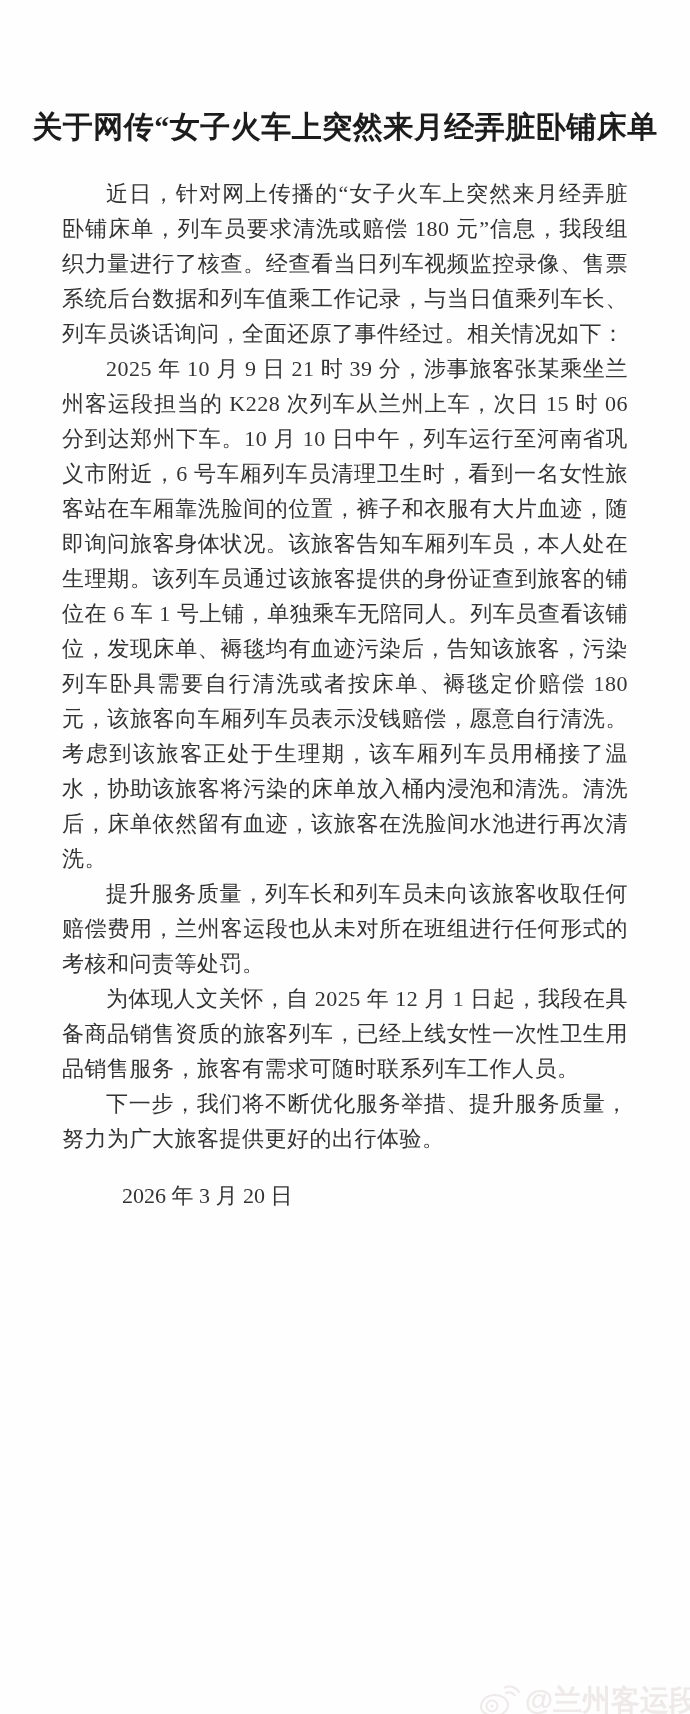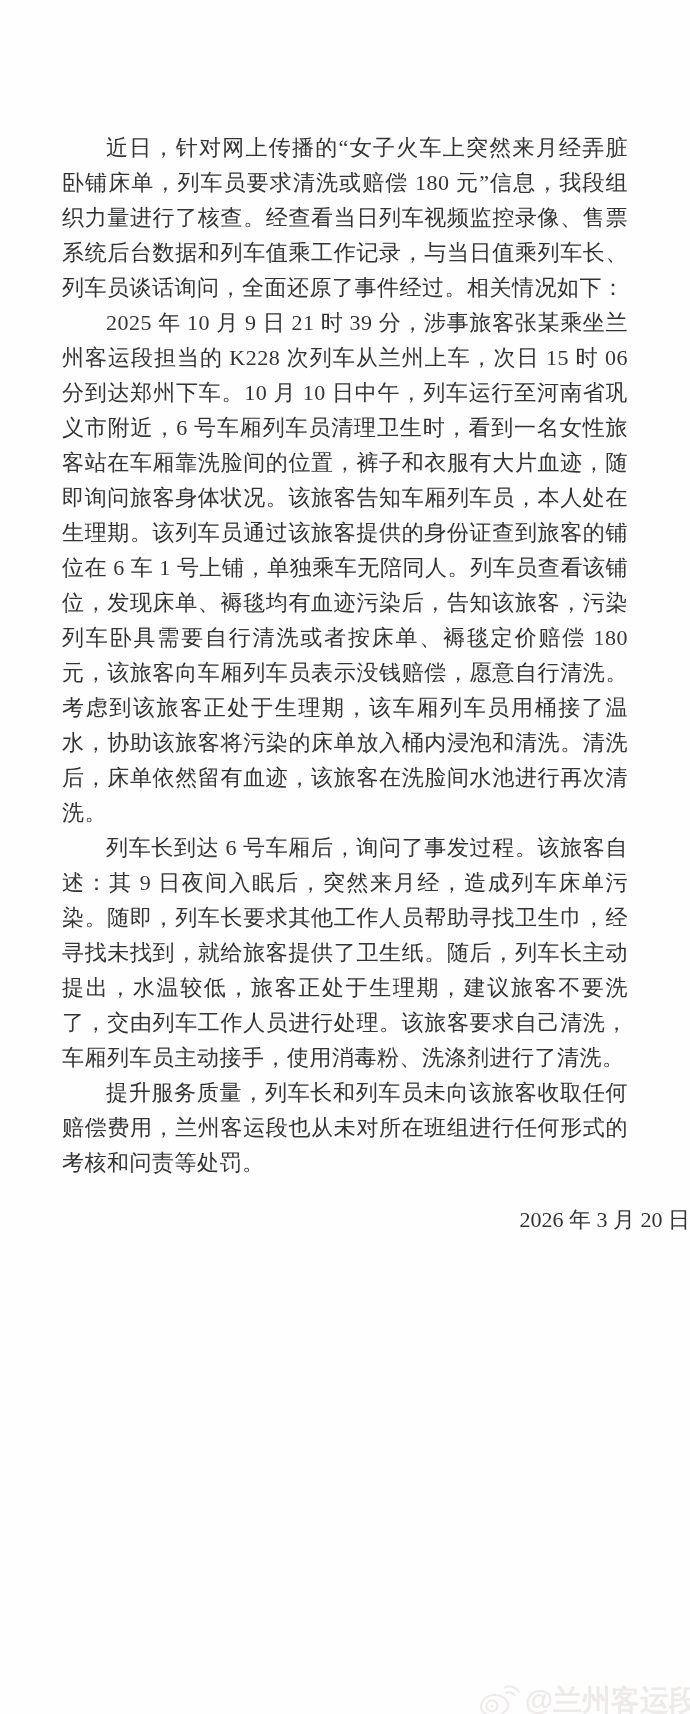--- a/index.html
+++ b/index.html
@@ -32,21 +32,21 @@
     font-size: 22px;
     line-height: 35px;
     text-align: justify;
     text-indent: 2em;
     color: #333333;
     letter-spacing: 0.5px;
   }
   .doc-date {
     margin-top: 22px;
     padding-left: 122px;
-    text-align: right;
+    text-align: left;
     font-size: 22px;
     line-height: 35px;
     color: #333333;
   }
   .watermark {
     position: absolute;
     right: -8px;
     bottom: -7px;
     display: flex;
     align-items: center;
@@ -59,27 +59,29 @@
     user-select: none;
   }
   .wm-icon { display: inline-flex; align-items: flex-end; }
 </style>
 </head>
 <body>
 
 <div class="page">
 
   <h1 class="title">
+    <span class="title-line">关于网传“女子火车上突然来月经弄脏卧铺床单</span>
   </h1>
 
   <div class="doc-body">
     <p>近日，针对网上传播的“女子火车上突然来月经弄脏卧铺床单，列车员要求清洗或赔偿 180 元”信息，我段组织力量进行了核查。经查看当日列车视频监控录像、售票系统后台数据和列车值乘工作记录，与当日值乘列车长、列车员谈话询问，全面还原了事件经过。相关情况如下：</p>
     <p>2025 年 10 月 9 日 21 时 39 分，涉事旅客张某乘坐兰州客运段担当的 K228 次列车从兰州上车，次日 15 时 06 分到达郑州下车。10 月 10 日中午，列车运行至河南省巩义市附近，6 号车厢列车员清理卫生时，看到一名女性旅客站在车厢靠洗脸间的位置，裤子和衣服有大片血迹，随即询问旅客身体状况。该旅客告知车厢列车员，本人处在生理期。该列车员通过该旅客提供的身份证查到旅客的铺位在 6 车 1 号上铺，单独乘车无陪同人。列车员查看该铺位，发现床单、褥毯均有血迹污染后，告知该旅客，污染列车卧具需要自行清洗或者按床单、褥毯定价赔偿 180 元，该旅客向车厢列车员表示没钱赔偿，愿意自行清洗。考虑到该旅客正处于生理期，该车厢列车员用桶接了温水，协助该旅客将污染的床单放入桶内浸泡和清洗。清洗后，床单依然留有血迹，该旅客在洗脸间水池进行再次清洗。</p>
-    <p>列车长到达 6 号车厢后，询问了事发过程。该旅客自述：其 9 日夜间入眠后，突然来月经，造成列车床单污染。随即，列车长要求其他工作人员帮助寻找卫生巾，经寻找未找到，就给旅客提供了卫生纸。随后，列车长主动提出，水温较低，旅客正处于生理期，建议旅客不要洗了，交由列车工作人员进行处理。该旅客要求自己清洗，车厢列车员主动接手，使用消毒粉、洗涤剂进行了清洗。</p>
     <p>提升服务质量，列车长和列车员未向该旅客收取任何赔偿费用，兰州客运段也从未对所在班组进行任何形式的考核和问责等处罚。</p>
+    <p>为体现人文关怀，自 2025 年 12 月 1 日起，我段在具备商品销售资质的旅客列车，已经上线女性一次性卫生用品销售服务，旅客有需求可随时联系列车工作人员。</p>
+    <p>下一步，我们将不断优化服务举措、提升服务质量，努力为广大旅客提供更好的出行体验。</p>
   </div>
 
   <div class="doc-date">2026 年 3 月 20 日</div>
 
   <div class="watermark">
     <span class="wm-icon">
       <svg width="42" height="34" viewBox="0 0 42 34" aria-hidden="true">
         <g fill="none" stroke="#efeaea" stroke-width="2" stroke-linecap="round">
           <path d="M17 11 C7 11 3 18 3 23 C3 28 9 31.5 16 31.5 C24 31.5 30 27 30 21 C30 15 24 11 17 11 Z"></path>
           <circle cx="14" cy="22" r="5.5"></circle>

